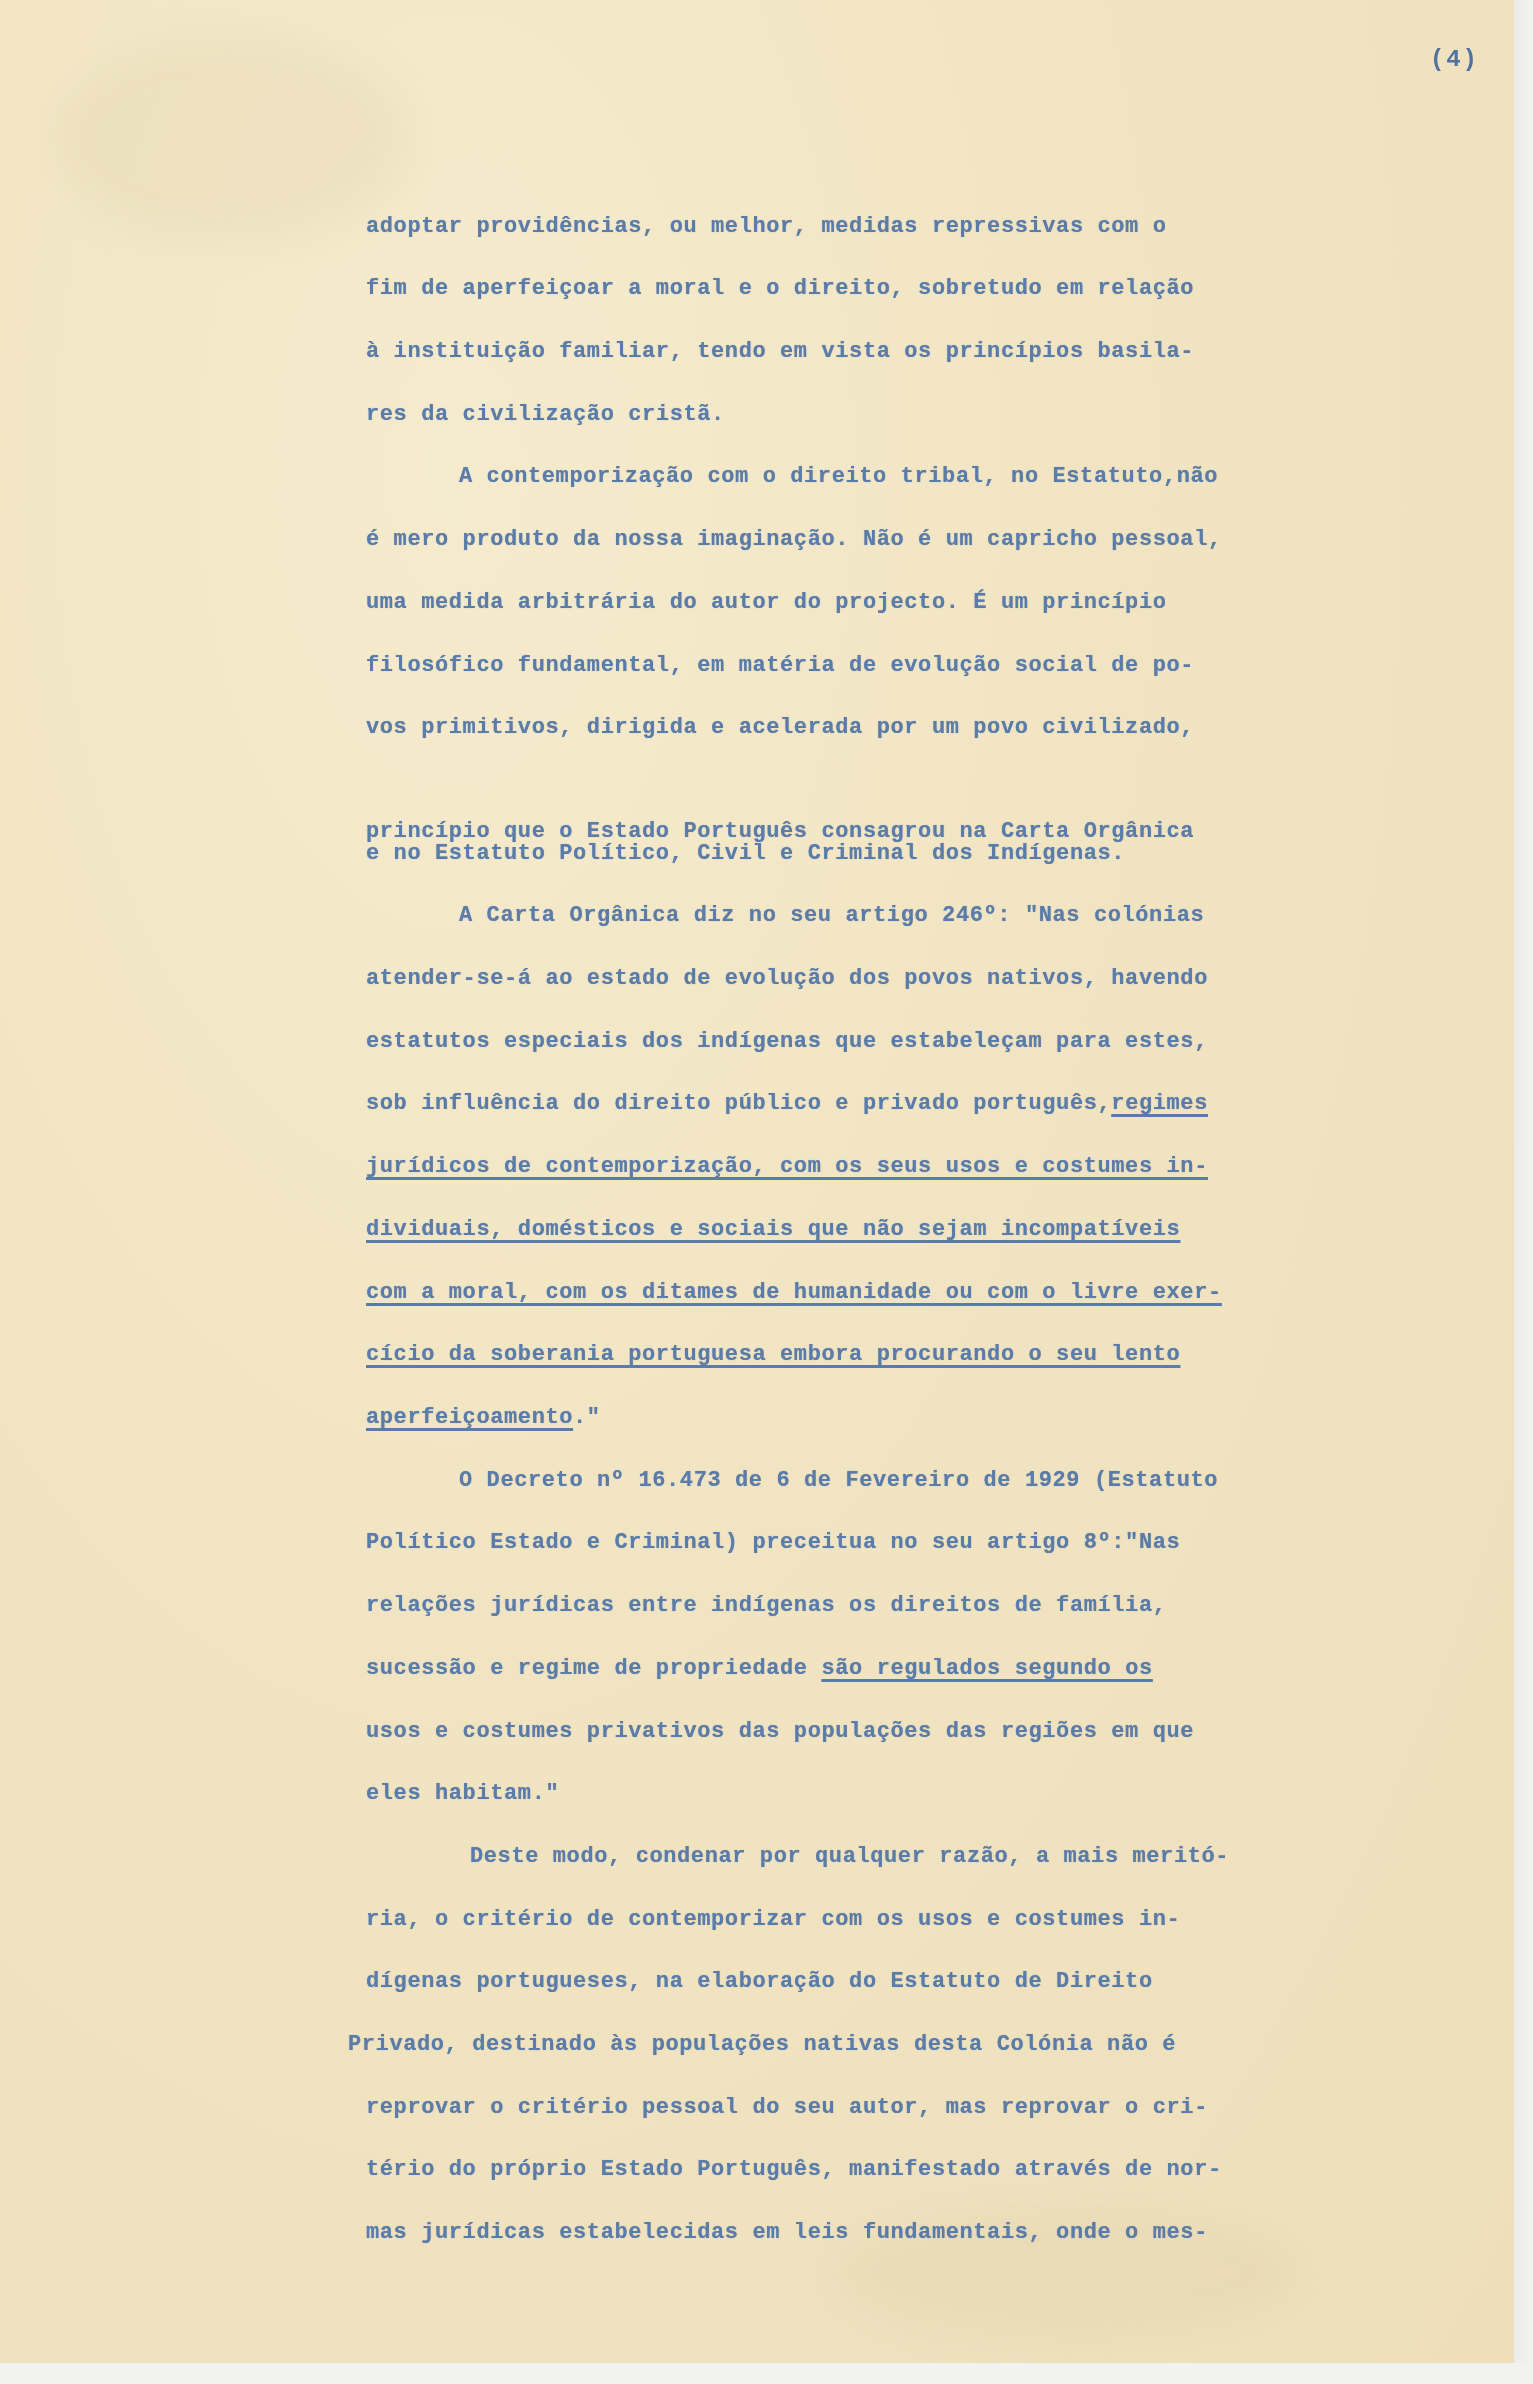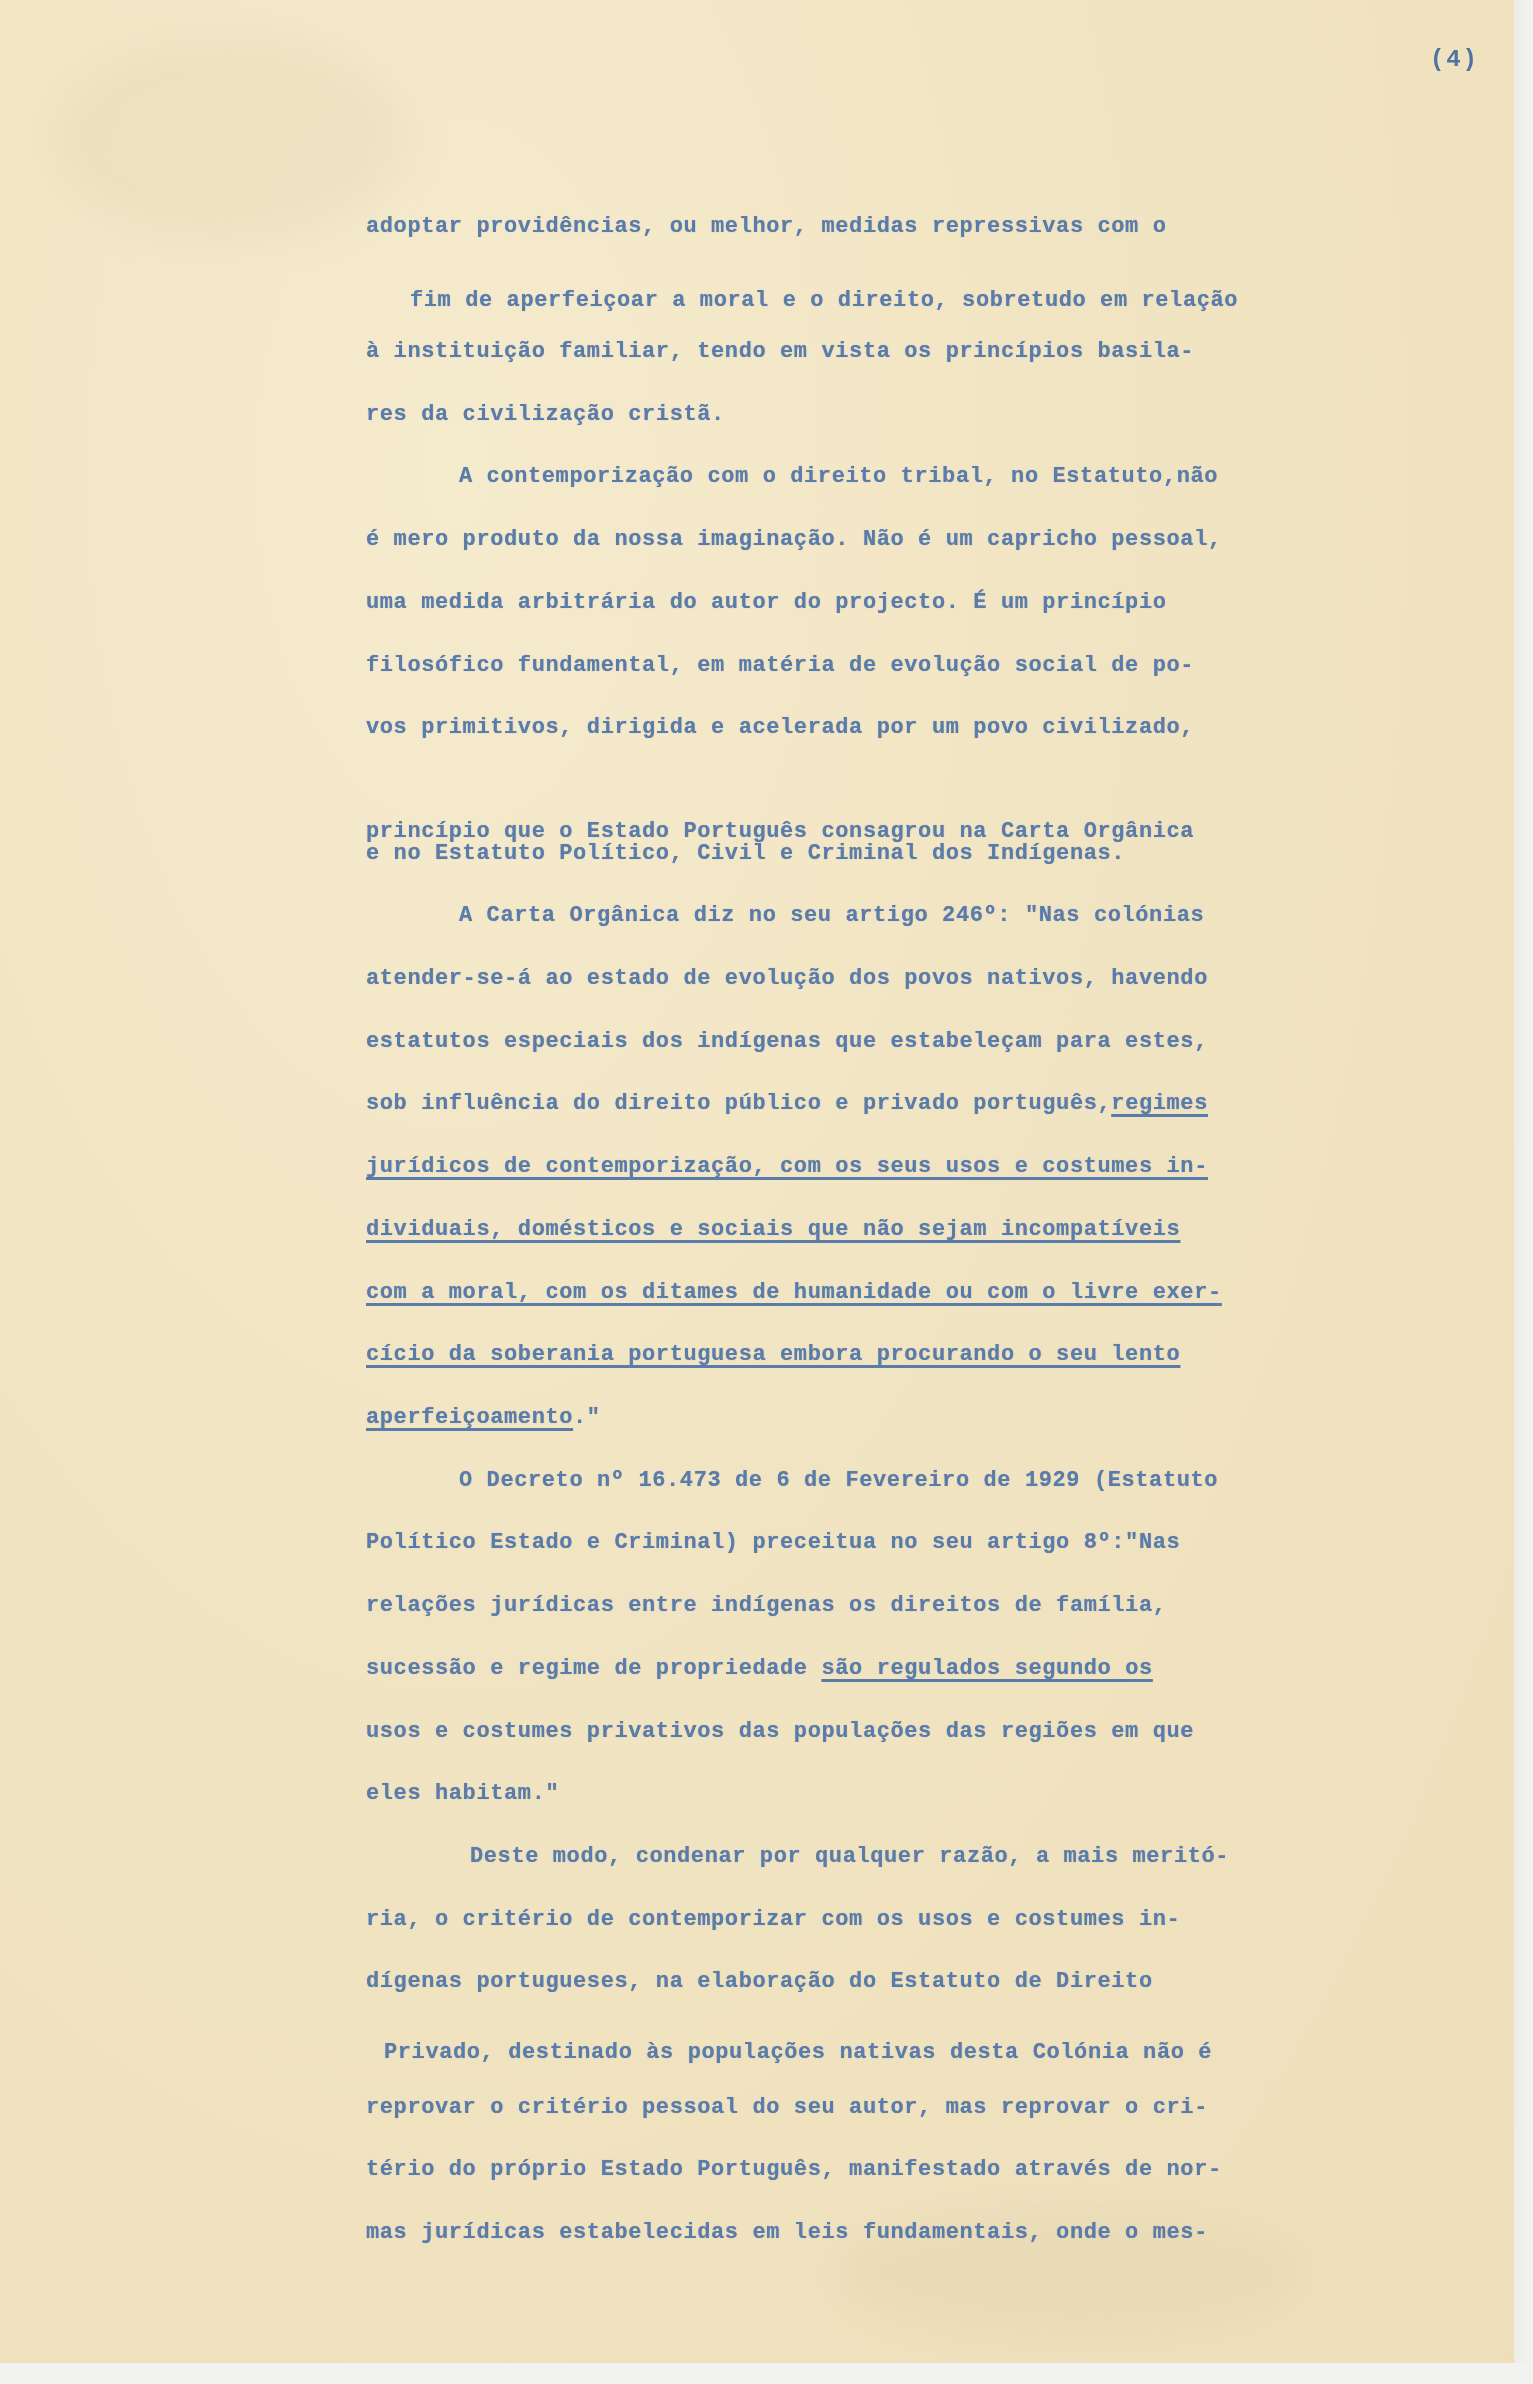--- a/index.html
+++ b/index.html
@@ -78,21 +78,21 @@
 <body>
 
 <div class="page">
   <div class="stain" style="left:56px;top:37px;width:352px;height:204px;"></div>
   <div class="stain" style="left:835px;top:2208px;width:464px;height:130px;"></div>
 
   <div class="page-number">(4)</div>
 
   <div class="text-block" id="text-block">
       <div class="line" style="top: 210px; left: 366px;"><span>adoptar providências, ou melhor, medidas repressivas com o</span></div>
-      <div class="line" style="top: 284px; left: 366px; margin-left: 44px;"><span>fim de aperfeiçoar a moral e o direito, sobretudo em relação</span></div>
+      <div class="line" style="top: 272px; left: 366px;"><span>fim de aperfeiçoar a moral e o direito, sobretudo em relação</span></div>
       <div class="line" style="top: 335px; left: 366px;"><span>à instituição familiar, tendo em vista os princípios basila-</span></div>
       <div class="line" style="top: 398px; left: 366px;"><span>res da civilização cristã.</span></div>
       <div class="line" style="top: 460px; left: 459px;"><span>A contemporização com o direito tribal, no Estatuto,não</span></div>
       <div class="line" style="top: 523px; left: 366px;"><span>é mero produto da nossa imaginação. Não é um capricho pessoal,</span></div>
       <div class="line" style="top: 586px; left: 366px;"><span>uma medida arbitrária do autor do projecto. É um princípio</span></div>
       <div class="line" style="top: 649px; left: 366px;"><span>filosófico fundamental, em matéria de evolução social de po-</span></div>
       <div class="line" style="top: 711px; left: 366px;"><span>vos primitivos, dirigida e acelerada por um povo civilizado,</span></div>
       <div class="line" style="top: 774px; left: 366px; margin-top: 41px;"><span>princípio que o Estado Português consagrou na Carta Orgânica</span></div>
       <div class="line" style="top: 837px; left: 366px;"><span>e no Estatuto Político, Civil e Criminal dos Indígenas.</span></div>
       <div class="line" style="top: 899px; left: 459px;"><span>A Carta Orgânica diz no seu artigo 246º: "Nas colónias</span></div>
@@ -106,21 +106,21 @@
       <div class="line" style="top: 1401px; left: 366px;"><span class="u">aperfeiçoamento</span><span>."</span></div>
       <div class="line" style="top: 1464px; left: 459px;"><span>O Decreto nº 16.473 de 6 de Fevereiro de 1929 (Estatuto</span></div>
       <div class="line" style="top: 1526px; left: 366px;"><span>Político Estado e Criminal) preceitua no seu artigo 8º:"Nas</span></div>
       <div class="line" style="top: 1589px; left: 366px;"><span>relações jurídicas entre indígenas os direitos de família,</span></div>
       <div class="line" style="top: 1652px; left: 366px;"><span>sucessão e regime de propriedade </span><span class="u">são regulados segundo os</span></div>
       <div class="line" style="top: 1715px; left: 366px;"><span>usos e costumes privativos das populações das regiões em que</span></div>
       <div class="line" style="top: 1777px; left: 366px;"><span>eles habitam."</span></div>
       <div class="line" style="top: 1840px; left: 470px;"><span>Deste modo, condenar por qualquer razão, a mais meritó-</span></div>
       <div class="line" style="top: 1903px; left: 366px;"><span>ria, o critério de contemporizar com os usos e costumes in-</span></div>
       <div class="line" style="top: 1965px; left: 366px;"><span>dígenas portugueses, na elaboração do Estatuto de Direito</span></div>
-      <div class="line" style="top: 2028px; left: 384px; margin-top: 8px;"><span>Privado, destinado às populações nativas desta Colónia não é</span></div>
+      <div class="line" style="top: 2028px; left: 348px;"><span>Privado, destinado às populações nativas desta Colónia não é</span></div>
       <div class="line" style="top: 2091px; left: 366px; text-align: center;"><span>reprovar o critério pessoal do seu autor, mas reprovar o cri-</span></div>
       <div class="line" style="top: 2153px; left: 366px;"><span>tério do próprio Estado Português, manifestado através de nor-</span></div>
       <div class="line" style="top: 2216px; left: 366px;"><span>mas jurídicas estabelecidas em leis fundamentais, onde o mes-</span></div>
     </div>
 </div>
 <div class="right-strip"></div>
 <div class="bottom-strip"></div>
 
 
 </body></html>

